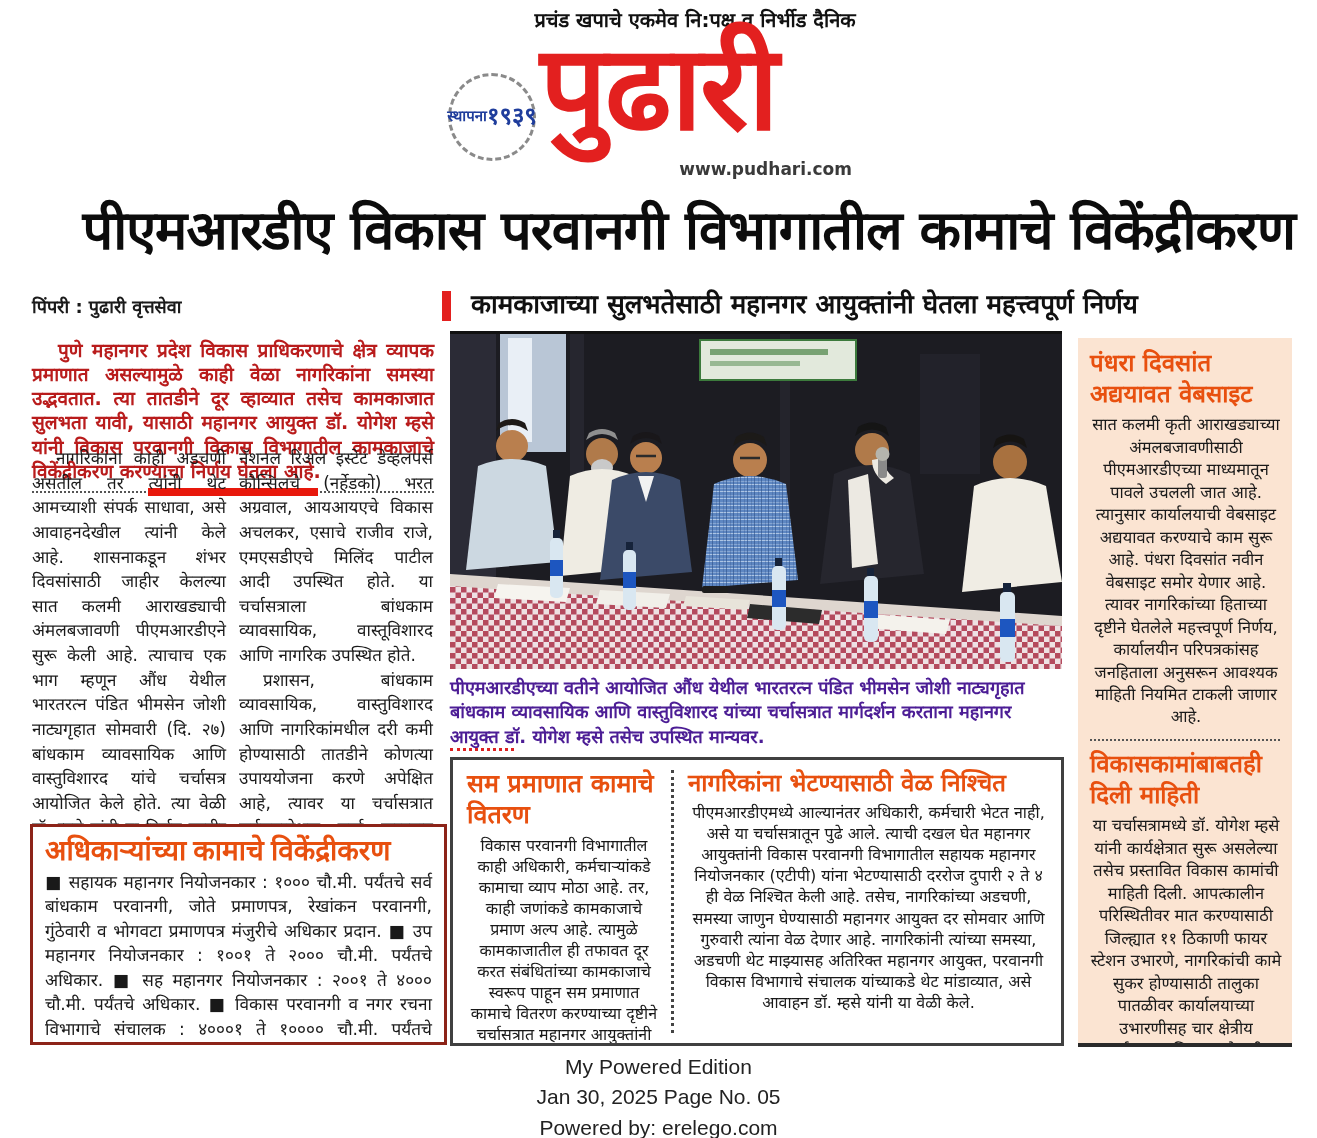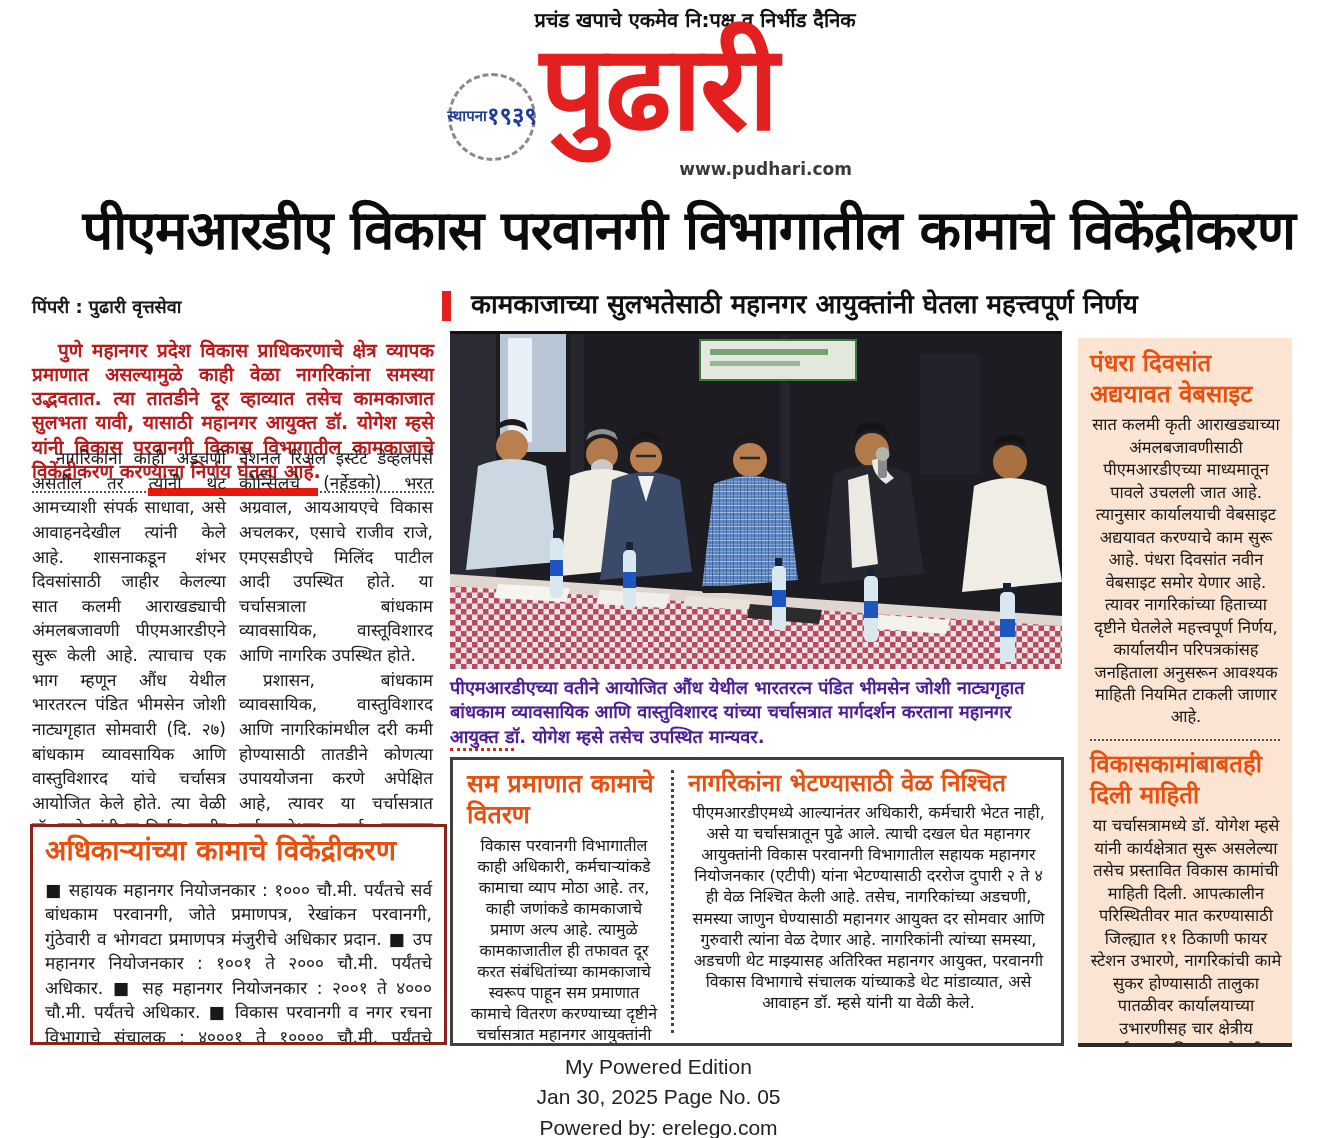--- a/index.html
+++ b/index.html
@@ -63,21 +63,21 @@
   .midbox .pane-l { width:218px; padding:8px 10px 6px 14px; }
   .midbox .vdiv { border-left:3px dotted #444; margin:10px 0; }
   .midbox .pane-r { flex:1; padding:8px 12px 6px 14px; }
   .panel-title { color:#e8500f; font-weight:800; font-size:25px; line-height:1.25; margin-bottom:4px; }
   .panel-title.small { font-size:24px; }
   .panel-body { font-size:16px; line-height:1.32; text-align:center; color:#191919; }
 
   
   .leftbox { position:absolute; left:30px; top:824px; width:417px; height:221px;
              border:3px solid #8c2318; padding:6px 12px 6px 12px; overflow:hidden; }
-  .leftbox .panel-title { font-size:28px; margin-bottom:10px; }
+  .leftbox .panel-title { font-size:28px; margin-bottom:2px;font-family:Liberation Serif, serif; }
   .leftbox .panel-body { font-size:17.2px; line-height:1.42; text-align:justify; }
 
   
   .sidebar { position:absolute; left:1078px; top:338px; width:214px; height:709px;
              background:#fbe4d2; padding:10px 10px 6px 12px; border-bottom:4px solid #2a2a2a;
              overflow:hidden; }
   .sidebar .panel-title { font-size:24px; line-height:1.3; }
   .sidebar .panel-body { font-size:16.4px; line-height:1.37; }
   .side-sep { border-top:2px dotted #555; margin:10px 2px 8px 0; }
 

